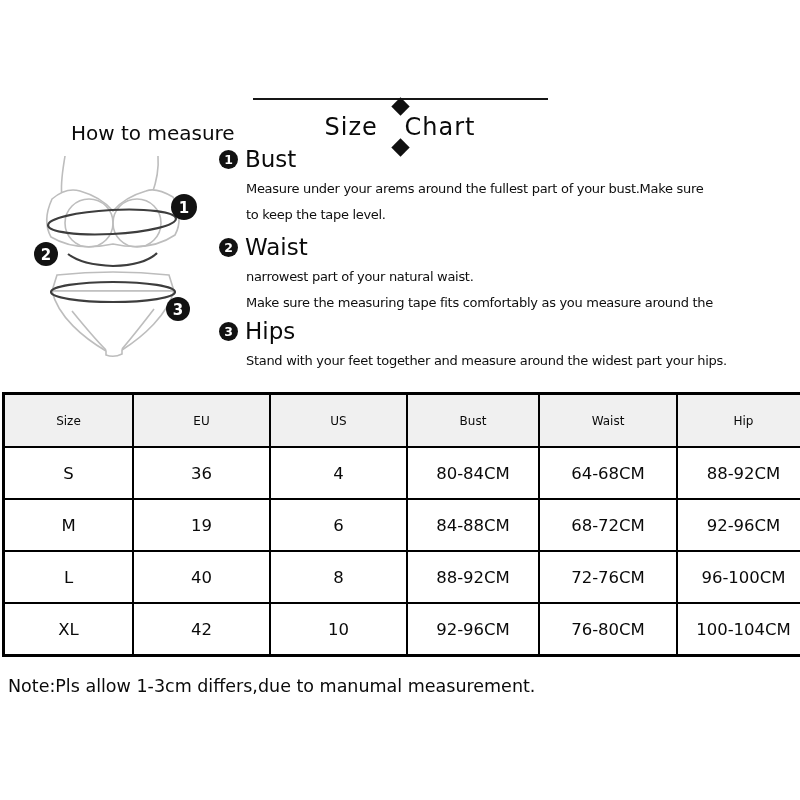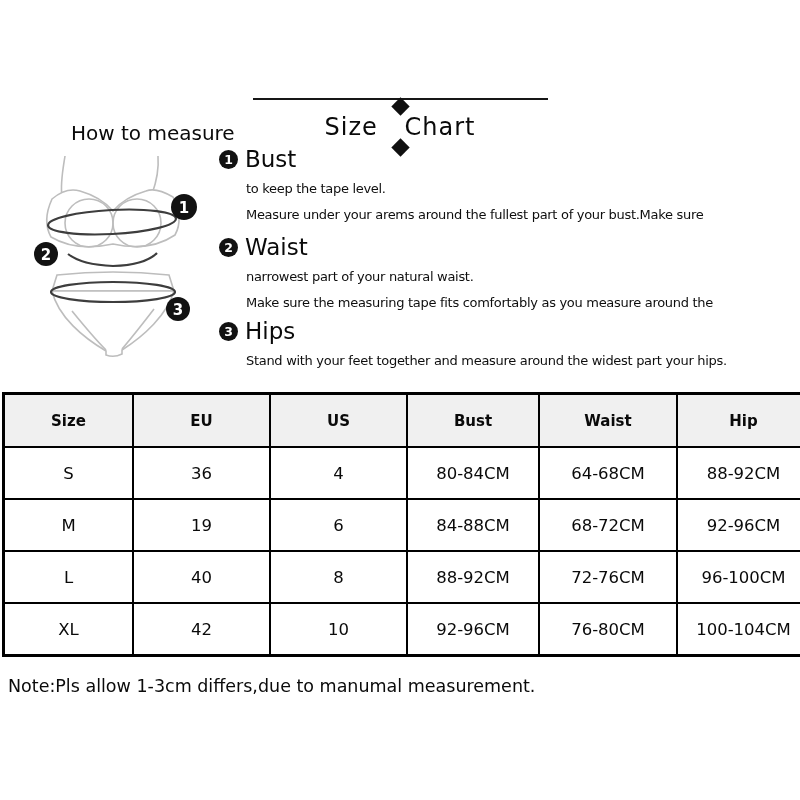--- a/index.html
+++ b/index.html
@@ -30,21 +30,21 @@
   .sec-title{font-size:23px;font-weight:400;line-height:26px;white-space:nowrap;}
   .sec-body{margin:4px 0 0 27px;}
   .sec-line{font-size:13px;letter-spacing:-0.3px;line-height:26px;white-space:nowrap;
             font-weight:400;color:#0e0e0e;}
 
   
   table.size-table{position:absolute;left:2px;top:392px;width:794px;
                    border-collapse:collapse;table-layout:fixed;border:3px solid #000;}
   .size-table th,.size-table td{border:2px solid #000;text-align:center;vertical-align:middle;
                    padding:0;white-space:nowrap;overflow:hidden;}
-  .size-table th{background:#f0f0f0;font-size:15px;font-weight:700;height:51px;}
+  .size-table th{background:#f0f0f0;font-size:12px;font-weight:400;height:51px;}
   .size-table td{background:#ffffff;font-size:16.5px;font-weight:400;height:50px;}
   .c0{width:127px;} .c1{width:135px;} .c2{width:135px;}
   .c3{width:130px;} .c4{width:136px;} .c5{width:131px;}
 
   
   .note{position:absolute;left:8px;top:676px;font-size:17.5px;font-weight:400;white-space:nowrap;}
 
   
   .sketch{stroke:#bdbdbd;stroke-width:1.6;fill:#ffffff;}
   .sketch-open{stroke:#bdbdbd;stroke-width:1.6;fill:none;}
@@ -100,22 +100,22 @@
       <text class="badge-num" x="172" y="175.5">3</text>
     </g>
   </svg>
 
   <div class="section sec-bust">
     <div class="sec-head">
       <span class="num-badge">1</span>
       <span class="sec-title">Bust</span>
     </div>
     <div class="sec-body">
+      <div class="sec-line">Measure under your arems around the fullest part of your bust.Make sure</div>
       <div class="sec-line">to keep the tape level.</div>
-      <div class="sec-line">Measure under your arems around the fullest part of your bust.Make sure</div>
     </div>
   </div>
 
   <div class="section sec-waist">
     <div class="sec-head">
       <span class="num-badge">2</span>
       <span class="sec-title">Waist</span>
     </div>
     <div class="sec-body">
       <div class="sec-line">narrowest part of your natural waist.</div>

